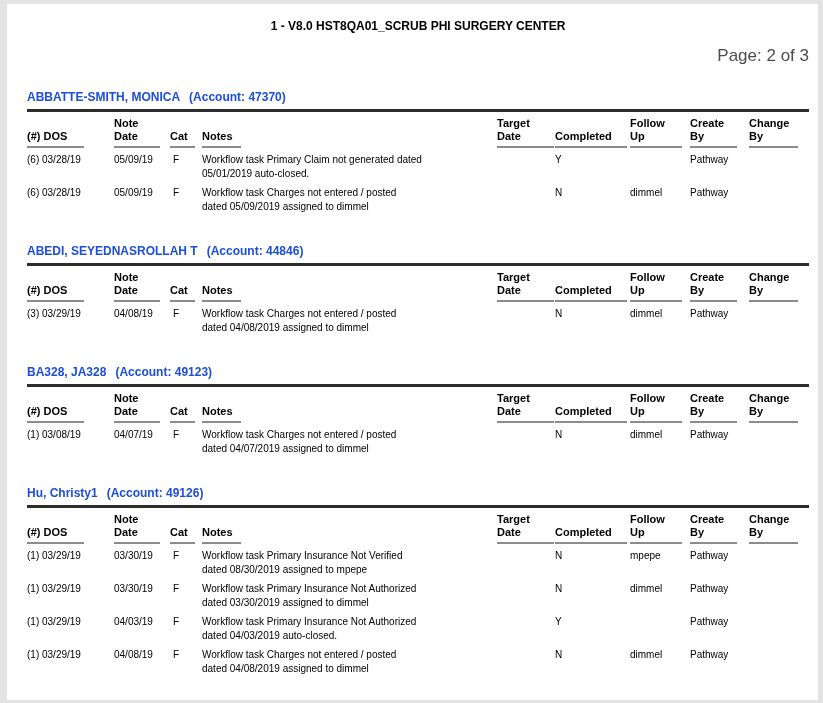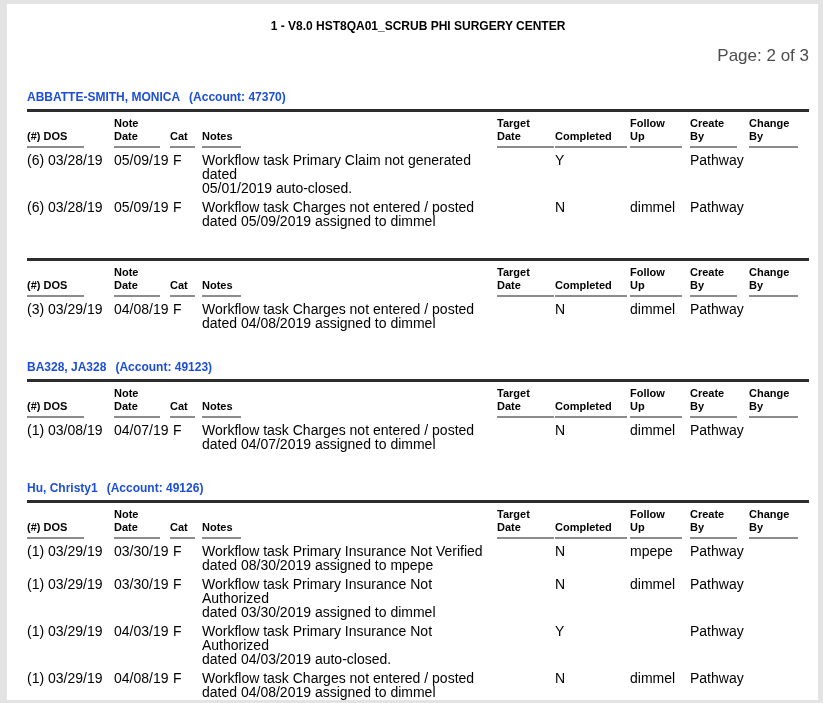--- a/index.html
+++ b/index.html
@@ -80,21 +80,21 @@
   .u-cat       { width: 25px; }
   .u-notes     { width: 39px; }
   .u-target    { width: 57px; }
   .u-completed { width: 72px; }
   .u-follow    { width: 52px; }
   .u-create    { width: 47px; }
   .u-change    { width: 49px; }
 
   .row {
     margin-top: 5px;
-    font-size: 14px;
+    font-size: 10px;
     line-height: 14px;
   }
   .cell { padding-right: 6px; }
   .cell-cat { padding-left: 3px; }
   .cell-notes { white-space: pre-line; }
 </style>
 </head>
 <body>
 
 <div class="viewport">
@@ -171,20 +171,23 @@
 dated 05/09/2019 assigned to dimmel</div>
         <div class="cell"></div>
         <div class="cell">N</div>
         <div class="cell">dimmel</div>
         <div class="cell">Pathway</div>
         <div class="cell"></div>
       </div>
     </div>
 
     <div class="section">
+      <div class="patient-header">
+        <span>ABEDI, SEYEDNASROLLAH T</span><span class="account">(Account: 44846)</span>
+      </div>
       <div class="thick-rule"></div>
       <div class="grid hdr-grid">
         <div class="hdr-cell">
             <span class="hdr-label">(#) DOS</span>
             <div class="hdr-underline u-dos"></div>
           </div>
         <div class="hdr-cell">
             <span class="hdr-label">Note
 Date</span>
             <div class="hdr-underline u-note"></div>

